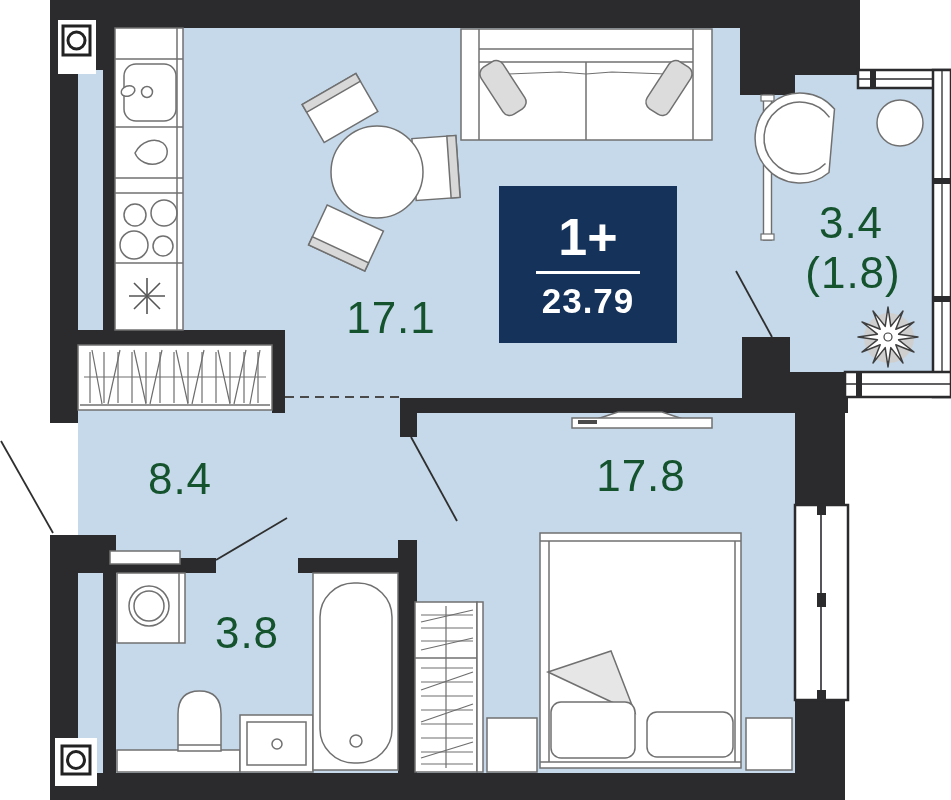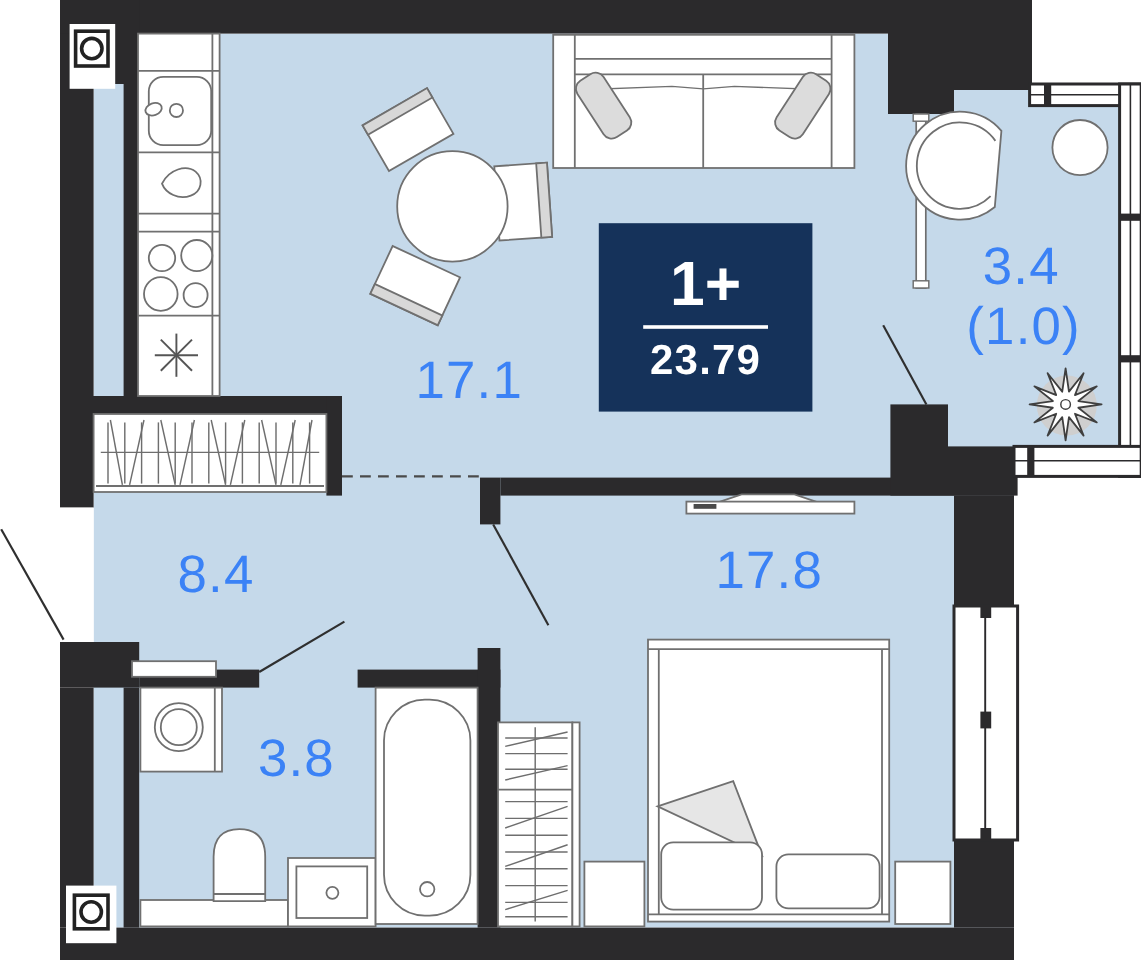--- a/index.html
+++ b/index.html
@@ -1,20 +1,20 @@
 <!DOCTYPE html>
 <html><head>
 <meta charset="utf-8">
 <style>
   html,body{margin:0;padding:0;background:#ffffff;}
   .plan{position:relative;width:951px;height:800px;background:#fff;overflow:hidden;
         font-family:"Liberation Sans",sans-serif;}
   .plan svg{position:absolute;left:0;top:0;}
   .room-label{position:absolute;transform:translate(-50%,-50%);
-      font-size:44px;font-weight:400;color:#3b82f6;letter-spacing:1px;white-space:nowrap;}
+      font-size:44px;font-weight:400;color:#14532d;letter-spacing:1px;white-space:nowrap;}
   .badge{position:absolute;left:499px;top:186px;width:178px;height:157px;background:#15325a;
       display:flex;flex-direction:column;align-items:center;justify-content:center;color:#fff;}
   .badge-type{font-size:52px;font-weight:700;line-height:1;}
   .badge-line{width:104px;height:3px;background:#fff;margin:8px 0 9px 0;}
   .badge-area{font-size:35px;font-weight:700;line-height:1;letter-spacing:1px;}
 </style>
 </head>
 <body>
 
 <div class="plan">
@@ -272,20 +272,20 @@
     <rect x="62" y="746" width="28" height="28" fill="#fff" stroke="#222" stroke-width="3"></rect>
     <circle cx="76" cy="760" r="8.5" fill="none" stroke="#222" stroke-width="3"></circle>
   </g>
 </svg>
 
   <div class="room-label" style="left:391px;top:318px">17.1</div>
   <div class="room-label" style="left:180px;top:479px">8.4</div>
   <div class="room-label" style="left:247px;top:633px">3.8</div>
   <div class="room-label" style="left:641px;top:476px">17.8</div>
   <div class="room-label" style="left:851px;top:223px">3.4</div>
-  <div class="room-label" style="left:853px;top:273px">(1.0)</div>
+  <div class="room-label" style="left:853px;top:273px">(1.8)</div>
 
   <div class="badge">
     <div class="badge-type">1+</div>
     <div class="badge-line"></div>
     <div class="badge-area">23.79</div>
   </div>
 </div>
 
 </body></html>

